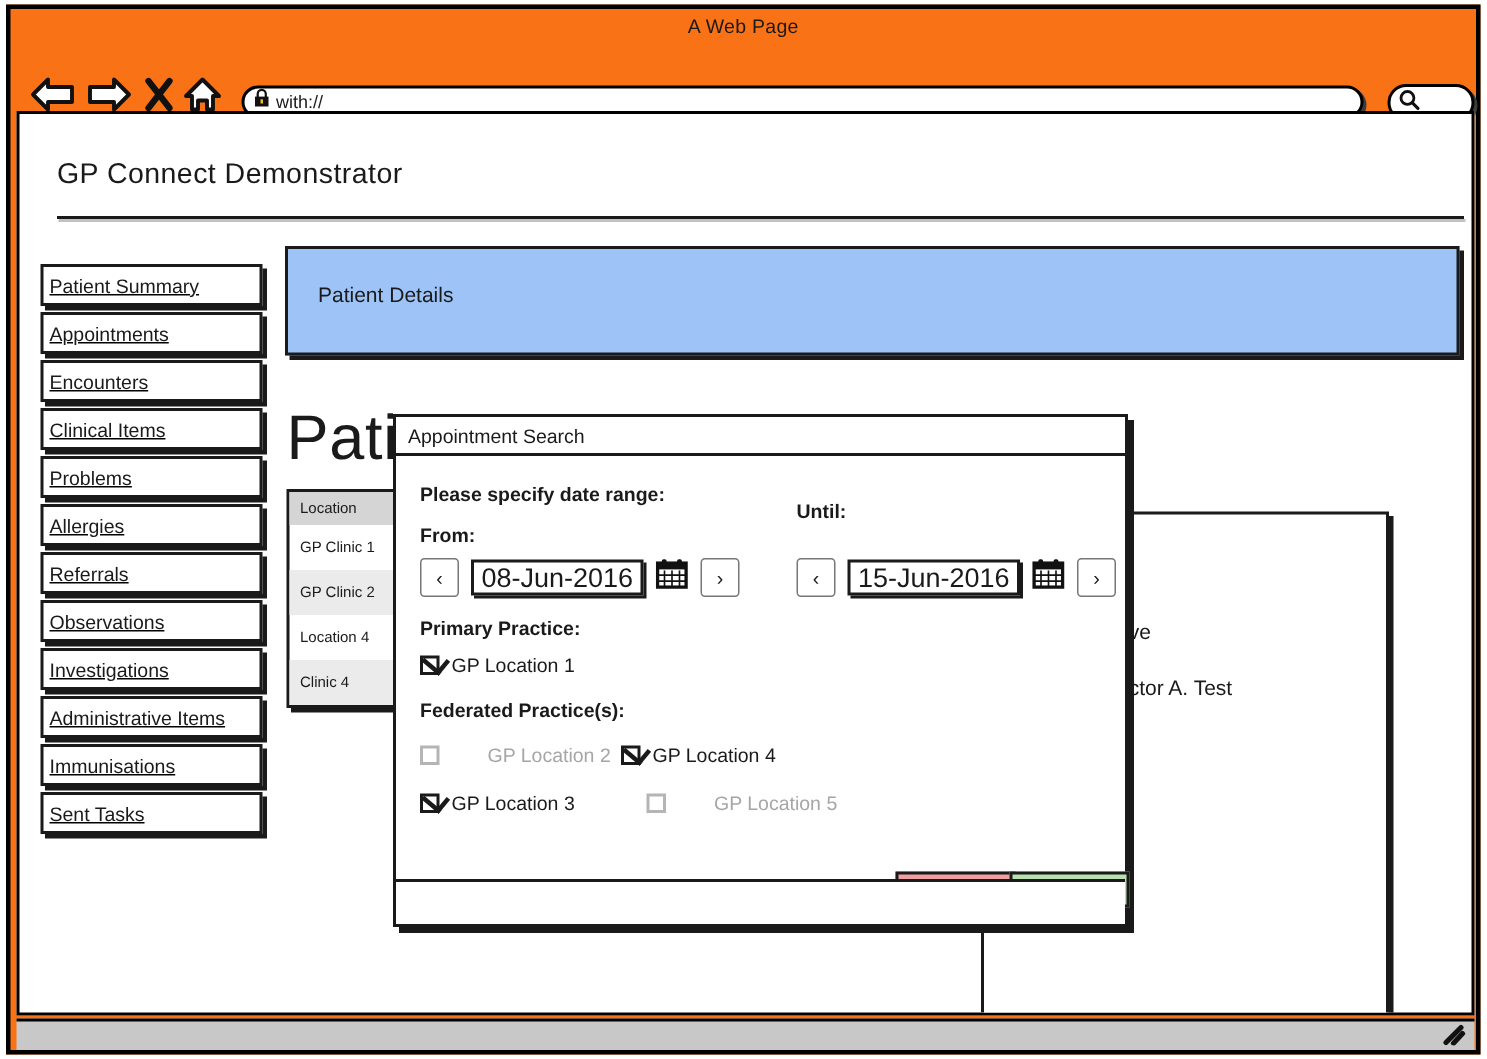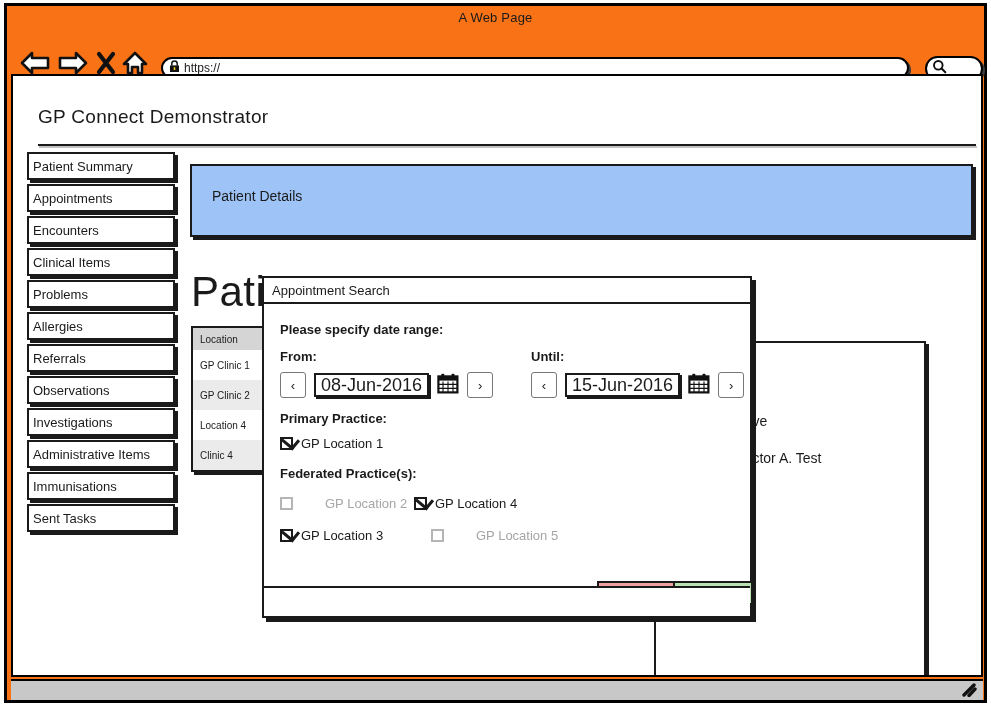--- a/index.html
+++ b/index.html
@@ -112,22 +112,23 @@
     position: absolute;
     left: 25px; top: 68px;
     width: 938px; height: 0;
     border-top: 2px solid #1a1a1a;
     box-shadow: 1px 2px 0 rgba(120,120,120,.45);
   }
 
   
   #sidebar {
     position: absolute;
-    left: 14px; top: 76px;
+    left: 14px; top: 100px;
     width: 148px;
+    text-decoration: underline;
   }
   .sidebar-item {
     position: relative;
     height: 28px;
     margin-bottom: 4px;
     background: #fff;
     border: 2px solid #1a1a1a;
     box-sizing: border-box;
     box-shadow: 3px 3px 0 #1a1a1a;
     display: flex;
@@ -353,21 +354,21 @@
     </span>
 
     <div id="url-bar">
       <span>
         <svg width="11" height="13" viewBox="0 0 11 13">
           <path d="M2.8,5.6 L2.8,3.6 A2.7,2.7 0 0 1 8.2,3.6 L8.2,5.6" fill="none" stroke="#111" stroke-width="1.5"></path>
           <rect x="1" y="5.4" width="9" height="6.6" fill="#111"></rect>
           <rect x="4.7" y="7.2" width="1.6" height="2.8" fill="#f5c518"></rect>
         </svg>
       </span>
-      <span id="url-text">https://</span>
+      <span id="url-text">with://</span>
     </div>
 
     <div id="search-pill">
       <span>
         <svg width="15" height="15" viewBox="0 0 15 15">
           <circle cx="6.3" cy="6.3" r="4.3" fill="none" stroke="#111" stroke-width="1.9"></circle>
           <path d="M9.6,9.6 L13.3,13.3" stroke="#111" stroke-width="2.1" stroke-linecap="round"></path>
         </svg>
       </span>
     </div>
@@ -452,21 +453,21 @@
 
       <div id="dialog-titlebar">
         <span>Appointment Search</span>
       </div>
 
       <div id="dialog-body">
 
         <div class="dlg-label" style="left:16px; top:18px;">Please specify date range:</div>
 
         <div class="dlg-label" style="left:16px; top:45px;">From:</div>
-        <div class="dlg-label" style="left:267px; top:45px;">Until:</div>
+        <div class="dlg-label" style="left:267px; top:29px;">Until:</div>
 
         <div class="date-group" style="left:16px; top:68px;">
           <div class="arrow-btn">‹</div>
           <div class="date-field">08-Jun-2016</div>
           <span class="cal-icon">
             <svg width="22" height="21" viewBox="0 0 22 21">
               <rect x="1.4" y="3.4" width="19" height="16" fill="#fff" stroke="#111" stroke-width="2.2"></rect>
               <rect x="1.4" y="3.4" width="19" height="4.2" fill="#111"></rect>
               <rect x="4.2" y="0.8" width="3.2" height="4.4" rx="1.2" fill="#111"></rect>
               <rect x="14.4" y="0.8" width="3.2" height="4.4" rx="1.2" fill="#111"></rect>

